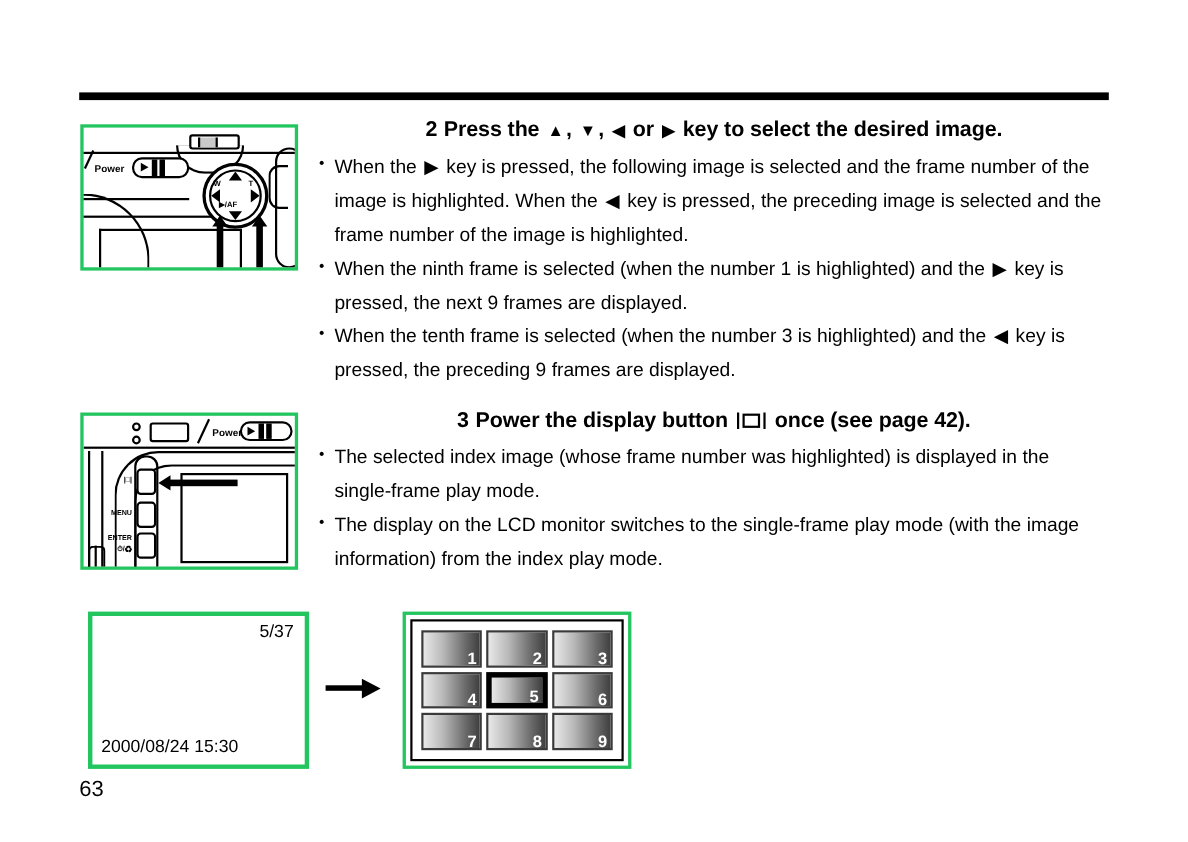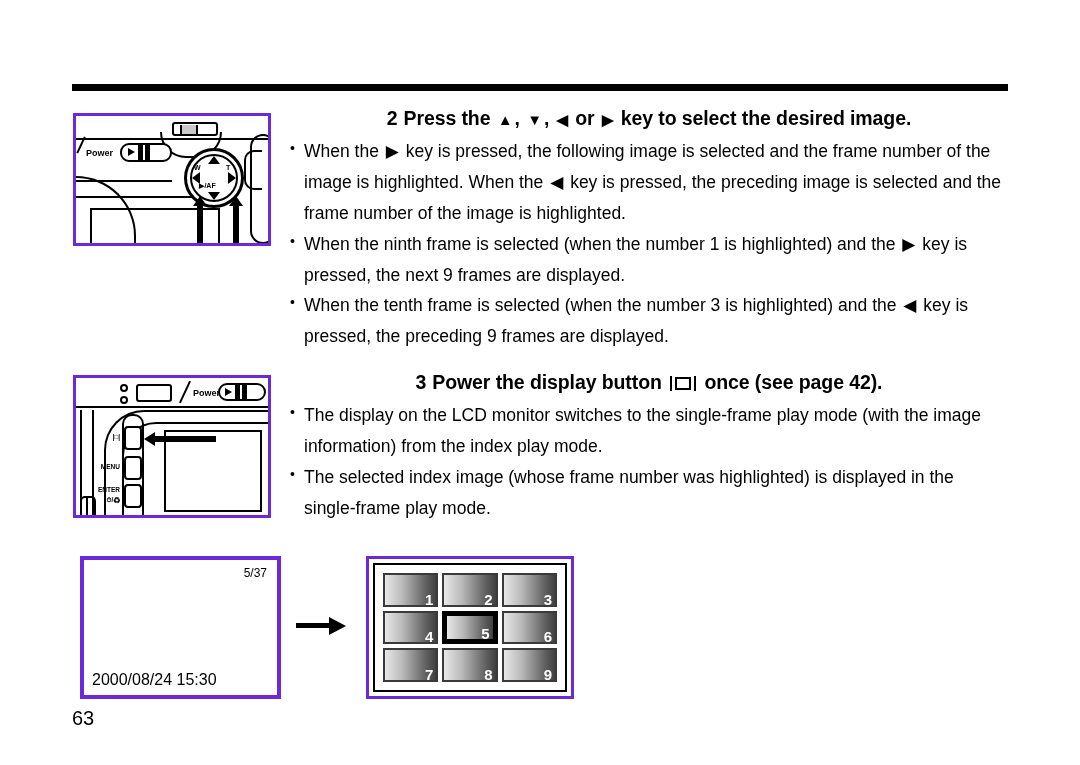--- a/index.html
+++ b/index.html
@@ -23,21 +23,21 @@
     top: 84px;
     width: 936px;
     height: 7px;
     background: #000;
   }
 
   
   .illus {
     position: absolute;
     background: #fff;
-    border: 3px solid #6d28d9;
+    border: 3px solid #22c55e;
     box-sizing: border-box;
     overflow: hidden;
   }
 
   
   #cam1 { left: 73px; top: 113px; width: 198px; height: 133px; }
 
   #cam1 .body-line { position: absolute; background: #000; }
   
   #cam1 .l1 { left: -4px; top: 22px; width: 210px; height: 2px; }
@@ -214,21 +214,21 @@
     border-right: 11px solid #000;
   }
   #cam2 .left-arrow { left: 68px; top: 54px; }
   #cam2 .left-arrow .stem { width: 62px; }
 
   
   #lcd-single {
     left: 80px; top: 556px; width: 201px; height: 143px; border-width: 4px;
   }
   #lcd-single .frame-no {
-    position: absolute; right: 10px; top: 6px; font-size: 12px;
+    position: absolute; right: 10px; top: 6px; font-size: 16px;
   }
   #lcd-single .datetime {
     position: absolute; left: 8px; bottom: 6px; font-size: 16px;
   }
 
   
   #flow-arrow { position: absolute; left: 296px; top: 617px; }
   #flow-arrow .stem { position: absolute; left: 0; top: 6px; width: 36px; height: 5px; background: #000; }
   #flow-arrow .head {
     position: absolute; left: 33px; top: 0; width: 0; height: 0;
@@ -421,22 +421,22 @@
 
 <div id="step3-block">
   <div class="step-head">
     <span class="num">3</span><span>Power the display button</span>
     <span class="disp-icon">
       <span class="bar l"></span><span class="box"></span><span class="bar r"></span>
     </span>
     <span>once (see page 42).</span>
   </div>
   <ul class="bullets">
+    <li>The selected index image (whose frame number was highlighted) is displayed in the single-frame play mode.</li>
     <li>The display on the LCD monitor switches to the single-frame play mode (with the image information) from the index play mode.</li>
-    <li>The selected index image (whose frame number was highlighted) is displayed in the single-frame play mode.</li>
   </ul>
 </div>
 
 <div class="illus" id="lcd-single">
   <div class="frame-no">5/37</div>
   <div class="datetime">2000/08/24 15:30</div>
 </div>
 
 <div id="flow-arrow">
   <div class="stem"></div>

